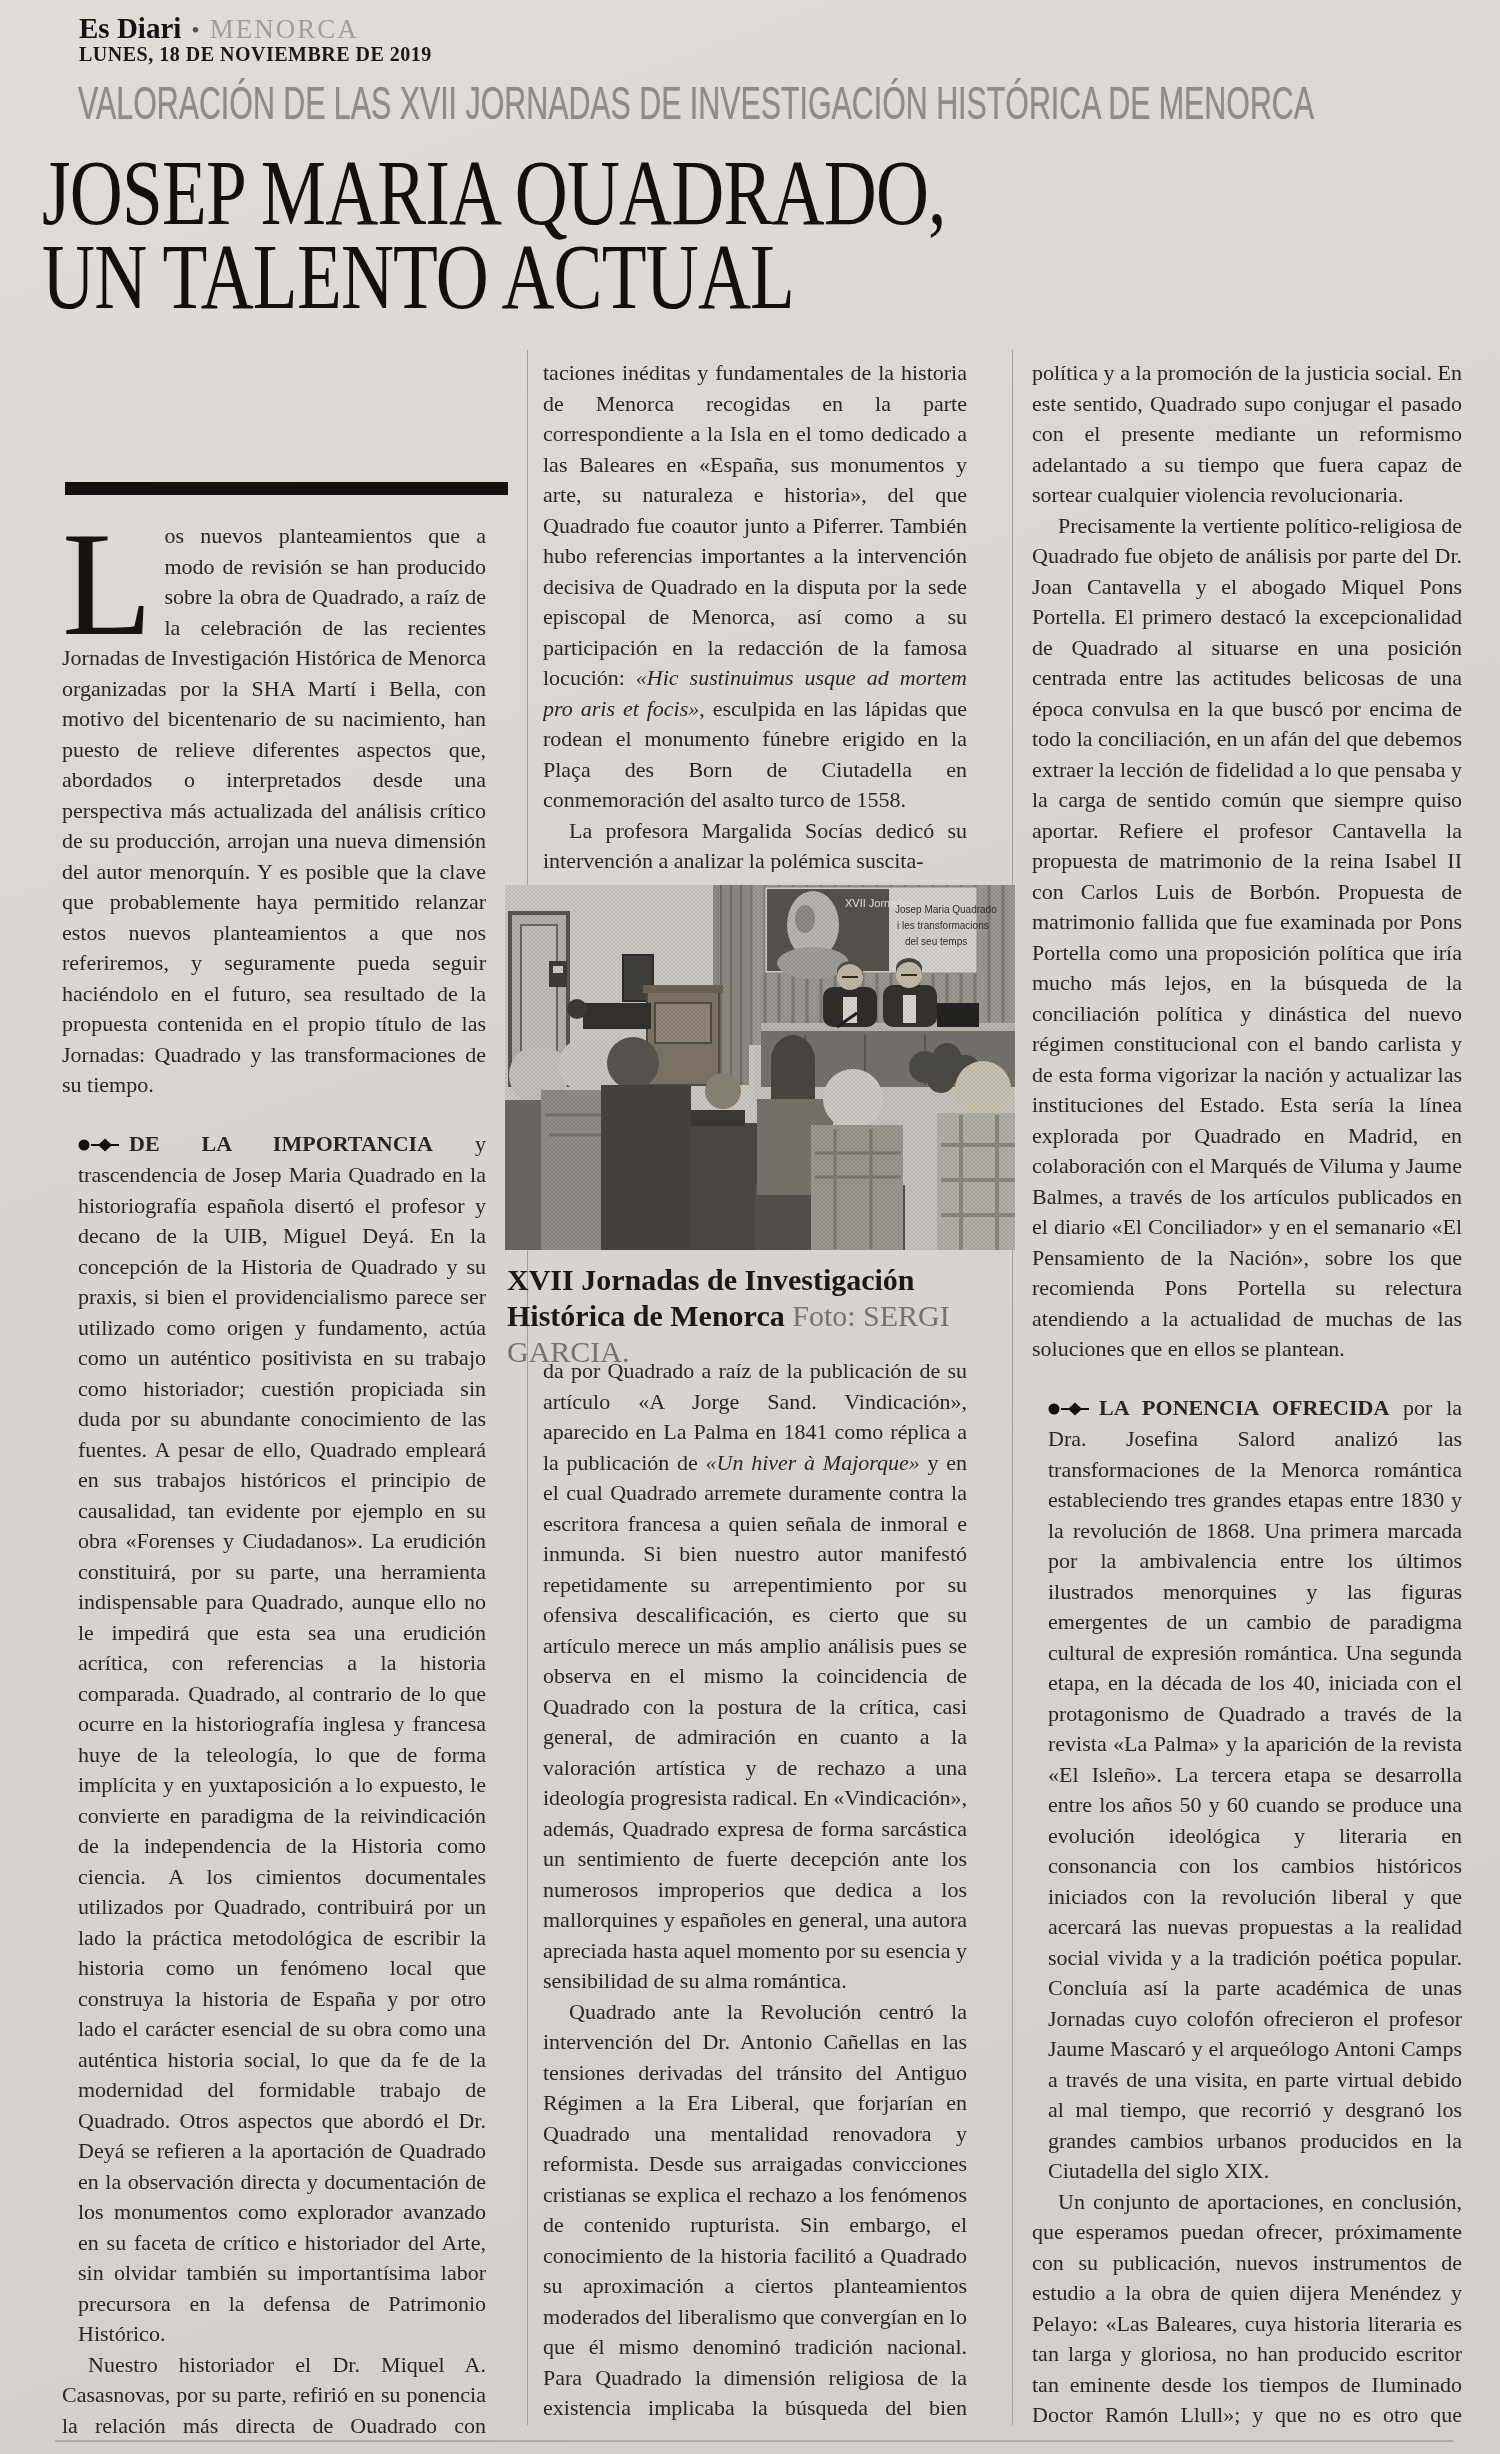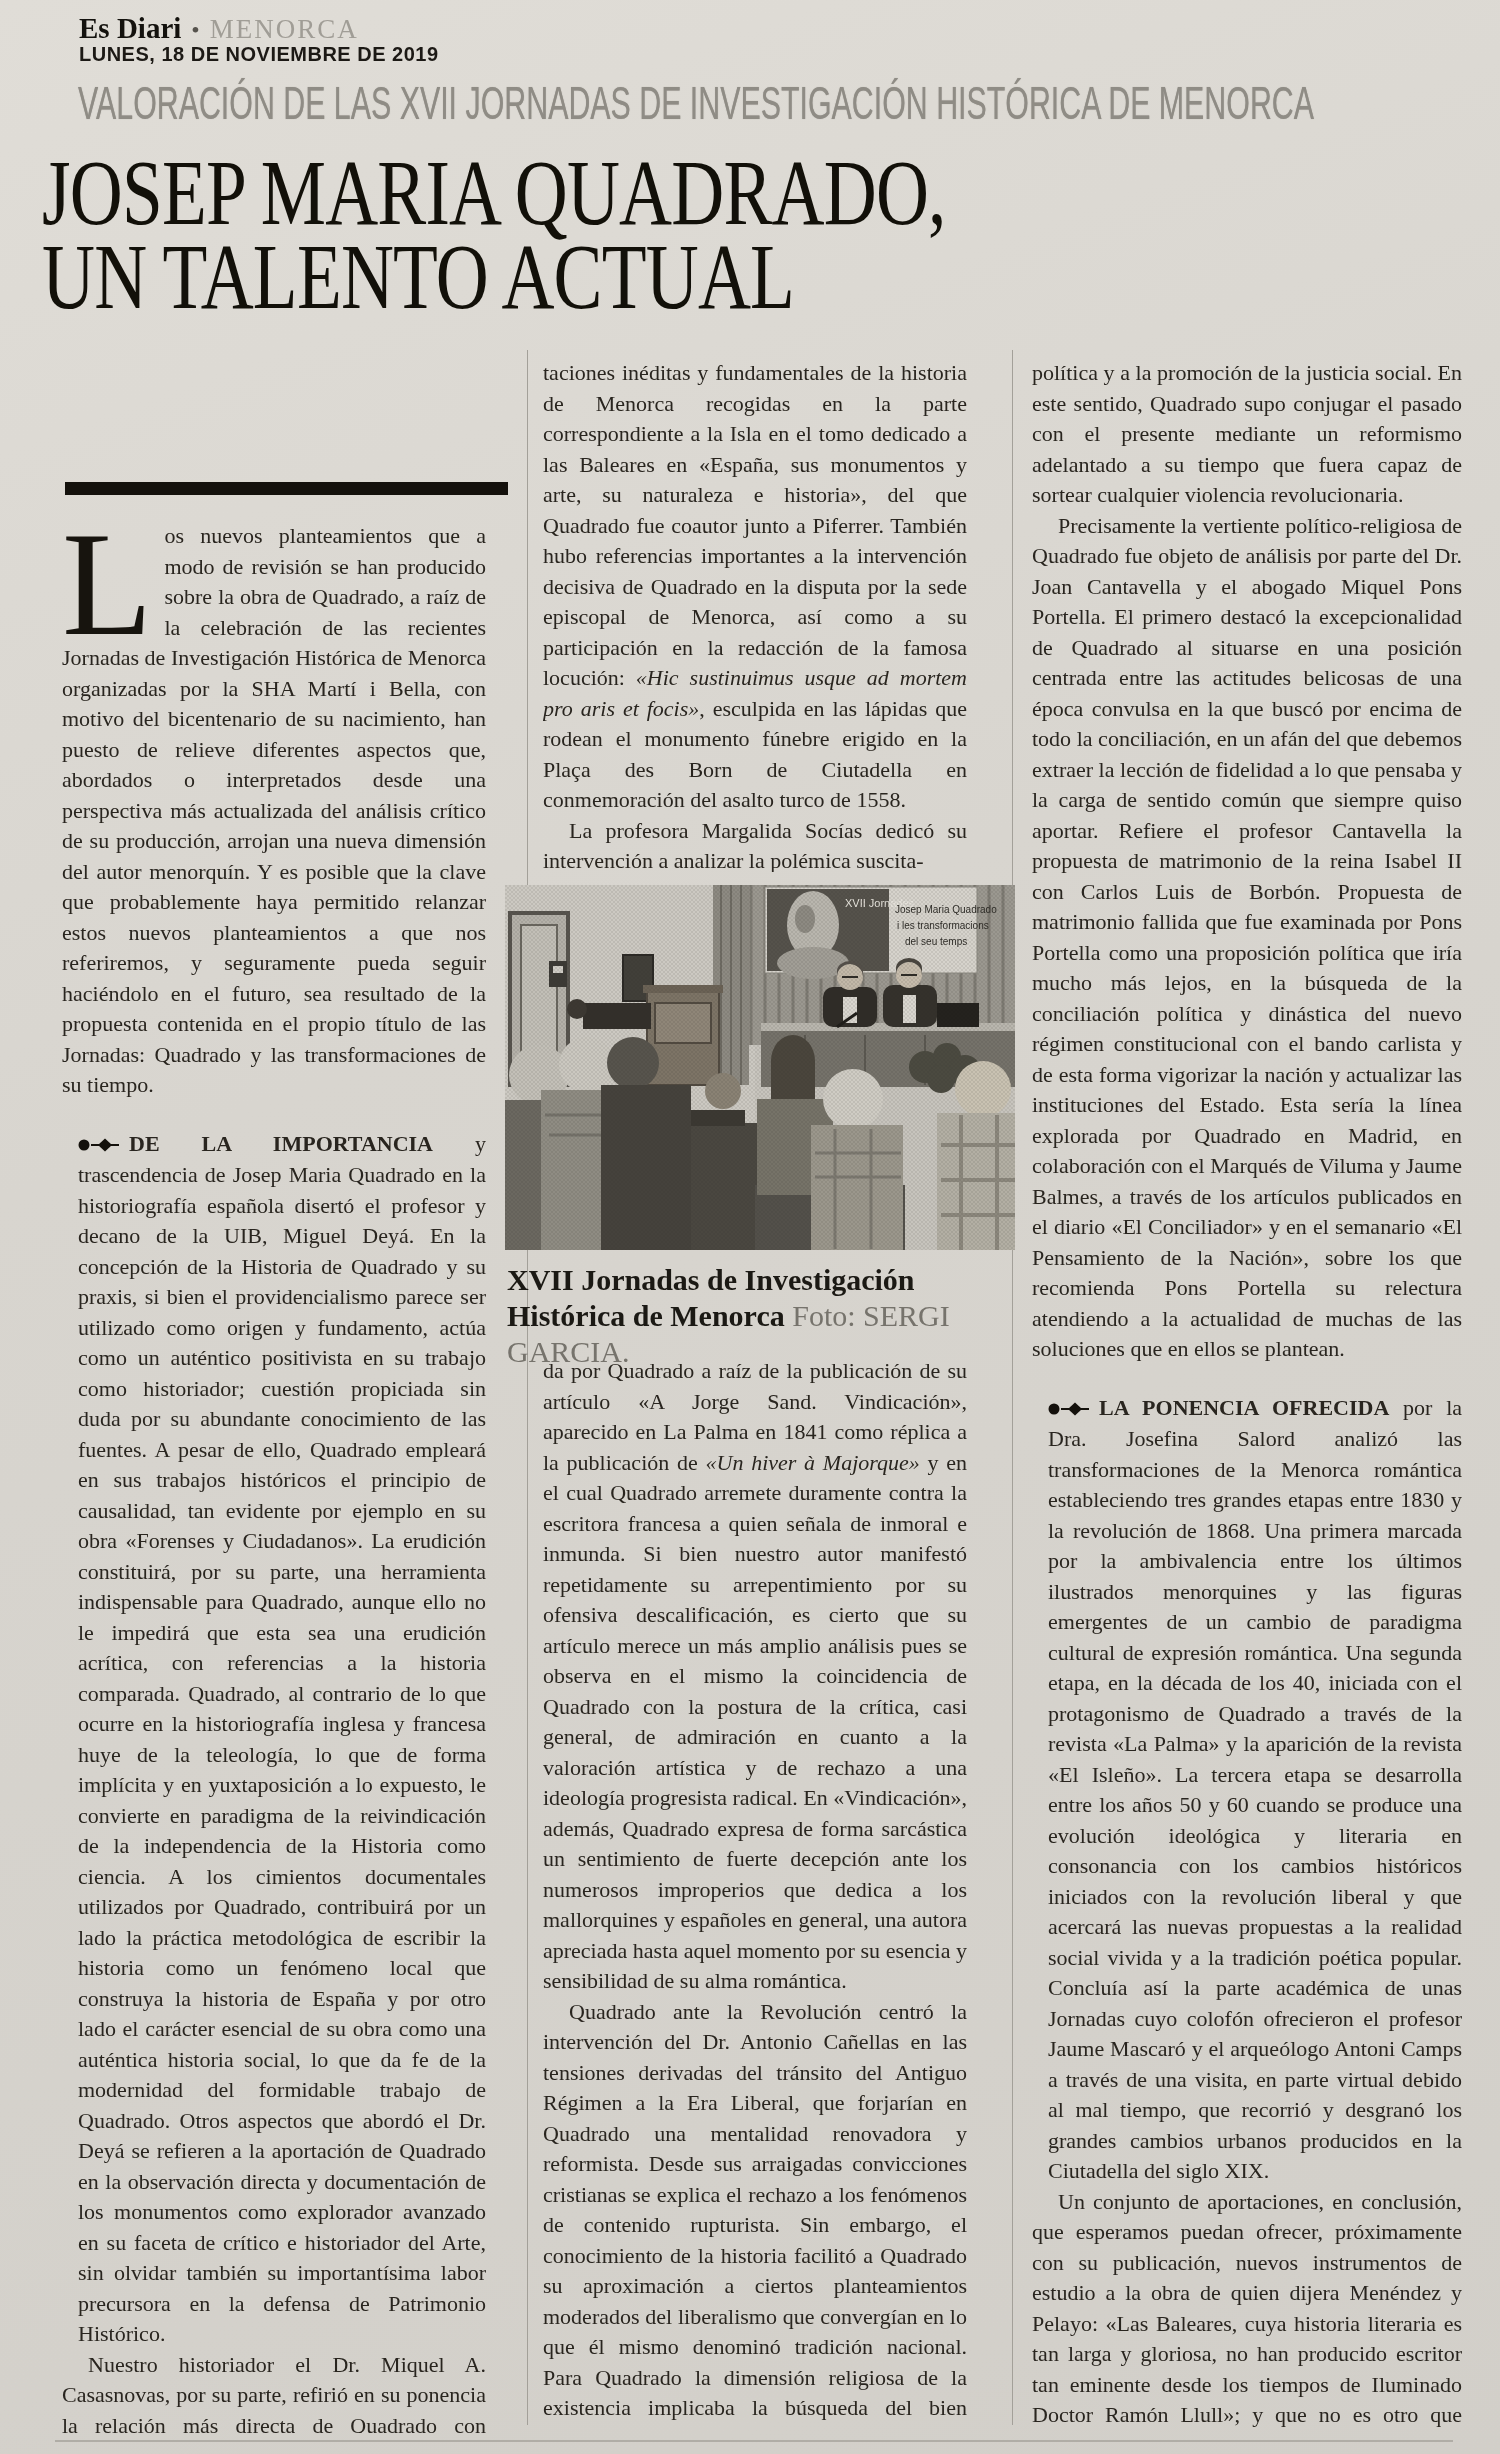--- a/index.html
+++ b/index.html
@@ -6,21 +6,21 @@
   .page{
     position:relative;width:1500px;height:2454px;overflow:hidden;
     background:linear-gradient(160deg,#e0ddd7 0%,#d8d5cf 40%,#d2cfc9 100%);
     font-family:"Liberation Serif",serif;color:#29251f;
   }
   
   .masthead{position:absolute;left:79px;top:12px;white-space:nowrap;}
   .masthead .brand{font-family:"Liberation Serif",serif;font-weight:700;font-size:29px;color:#14120e;}
   .masthead .dot{font-size:24px;color:#56534d;margin:0 6px;}
   .masthead .region{font-family:"Liberation Serif",serif;font-weight:400;font-size:27px;color:#a09d96;letter-spacing:2px;}
-  .dateline{position:absolute;left:79px;top:43px;font-family:Liberation Sans, sans-serif;font-weight:700;font-size:20px;color:#1c1915;letter-spacing:0.5px;}
+  .dateline{position:absolute;left:79px;top:43px;font-family:Liberation Serif, serif;font-weight:700;font-size:20px;color:#1c1915;letter-spacing:0.5px;}
   
   .kicker{
     position:absolute;left:78px;top:76px;font-family:"Liberation Sans",sans-serif;
     font-size:46px;color:#8f8c85;white-space:nowrap;transform:scaleX(0.66);transform-origin:left top;
     letter-spacing:0px;text-shadow:0 0 1px rgba(120,117,110,0.6);
   }
   
   .headline{
     position:absolute;left:42px;top:150px;font-family:"Liberation Serif",serif;
     font-size:94px;line-height:84px;color:#121009;letter-spacing:-1px;

